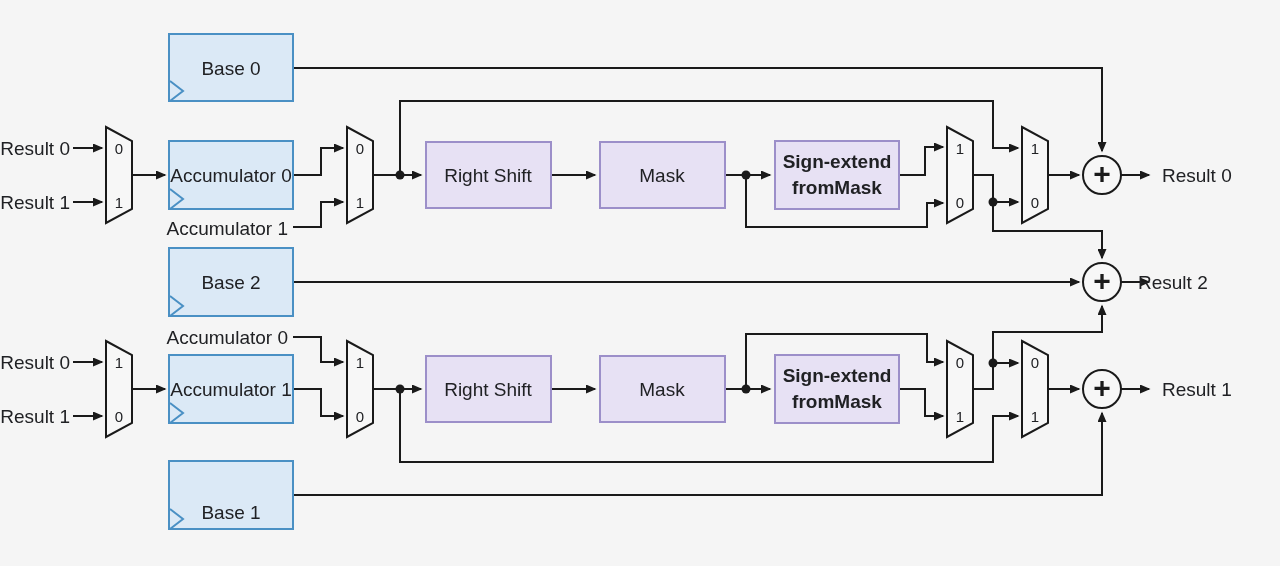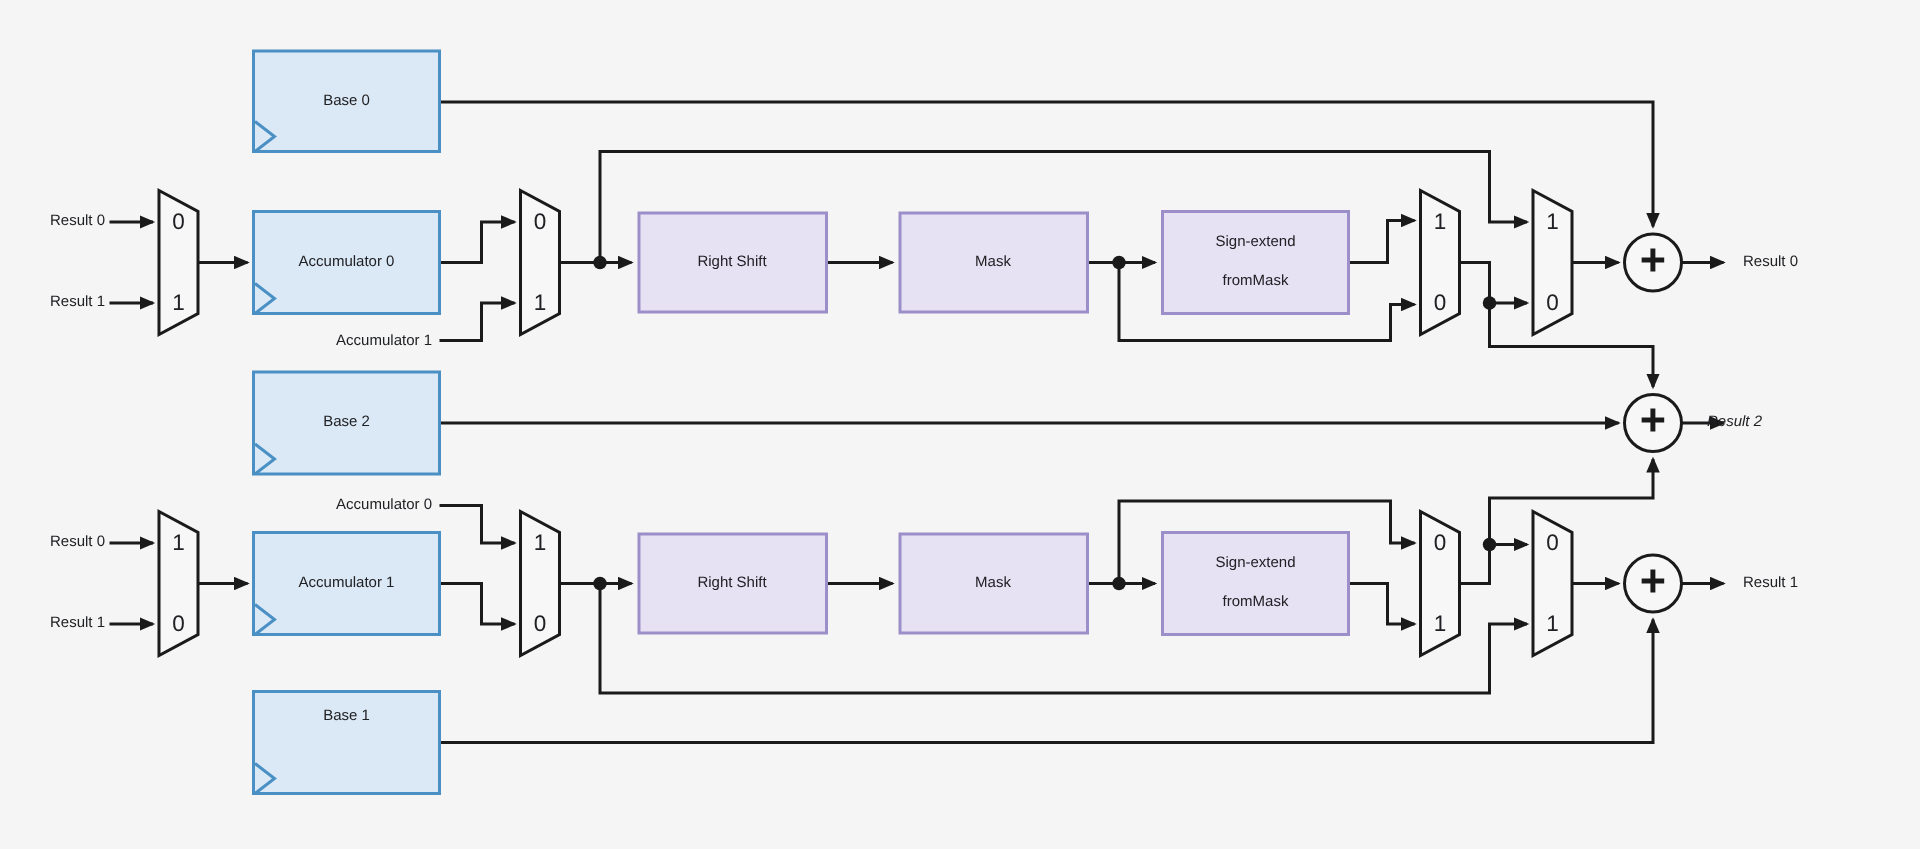--- a/index.html
+++ b/index.html
@@ -15,29 +15,29 @@
   .wire{stroke:var(--wire,#1a1a1a);stroke-width:2;fill:none;}
   .mux{stroke:var(--wire,#1a1a1a);stroke-width:2;fill:var(--mux-fill,#f7f7f7);}
   .dot{fill:var(--wire,#1a1a1a);}
   .adder{stroke:var(--wire,#1a1a1a);stroke-width:2;fill:var(--mux-fill,#f7f7f7);}
   .reg{fill:var(--register-fill,#dbe9f6);stroke:var(--register-stroke,#4a90c4);stroke-width:2;}
   .op{fill:var(--op-fill,#e7e1f4);stroke:var(--op-stroke,#9c8fc9);stroke-width:2;}
   .clk{stroke:var(--register-stroke,#4a90c4);stroke-width:2;fill:none;}
   .lbl{
     position:absolute;
     color:var(--text,#202124);
-    font-size:10px;
+    font-size:19px;
     white-space:nowrap;
     line-height:1;
   }
   .center{transform:translate(-50%,-50%);}
   .rightal{transform:translate(-100%,-50%);}
   .leftal{transform:translate(0,-50%);}
   .digit{font-size:15px;}
-  .two-line{text-align:center;line-height:26px;}
+  .two-line{text-align:center;line-height:26px;font-weight:bold;}
   .plus{
     font-size:30px;
     font-weight:bold;
     color:var(--wire,#1a1a1a);
   }
 </style>
 </head>
 <body>
 
 <div id="stage">
@@ -144,21 +144,21 @@
       <circle class="adder" cx="1102" cy="175" r="19"></circle>
       <circle class="adder" cx="1102" cy="282" r="19"></circle>
       <circle class="adder" cx="1102" cy="389" r="19"></circle>
     </g>
   </svg>
 
   <div class="lbl center" style="left:231px;top:68px;">Base 0</div>
   <div class="lbl center" style="left:231px;top:175px;">Accumulator 0</div>
   <div class="lbl center" style="left:231px;top:282px;text-align:right;">Base 2</div>
   <div class="lbl center" style="left:231px;top:389px;">Accumulator 1</div>
-  <div class="lbl center" style="left:231px;top:478px;">Base 1</div>
+  <div class="lbl center" style="left:231px;top:512px;">Base 1</div>
 
   <div class="lbl center" style="left:488px;top:175px;">Right Shift</div>
   <div class="lbl center" style="left:662px;top:175px;">Mask</div>
   <div class="lbl center two-line" style="left:837px;top:175px;">
     <div>Sign-extend</div>
     <div>fromMask</div>
   </div>
   <div class="lbl center" style="left:488px;top:389px;">Right Shift</div>
   <div class="lbl center" style="left:662px;top:389px;">Mask</div>
   <div class="lbl center two-line" style="left:837px;top:389px;">
@@ -168,21 +168,21 @@
 
   <div class="lbl rightal" style="left:70px;top:148px;">Result 0</div>
   <div class="lbl rightal" style="left:70px;top:202px;">Result 1</div>
   <div class="lbl rightal" style="left:70px;top:362px;">Result 0</div>
   <div class="lbl rightal" style="left:70px;top:416px;">Result 1</div>
 
   <div class="lbl rightal" style="left:288px;top:228px;">Accumulator 1</div>
   <div class="lbl rightal" style="left:288px;top:337px;">Accumulator 0</div>
 
   <div class="lbl leftal" style="left:1162px;top:175px;">Result 0</div>
-  <div class="lbl leftal" style="left:1138px;top:282px;font-style:italic;">Result 2</div>
+  <div class="lbl leftal" style="left:1138px;top:282px;">Result 2</div>
   <div class="lbl leftal" style="left:1162px;top:389px;">Result 1</div>
 
   <div class="lbl digit center" style="left:119px;top:148px;">0</div>
   <div class="lbl digit center" style="left:119px;top:202px;">1</div>
   <div class="lbl digit center" style="left:360px;top:148px;">0</div>
   <div class="lbl digit center" style="left:360px;top:202px;">1</div>
   <div class="lbl digit center" style="left:960px;top:148px;">1</div>
   <div class="lbl digit center" style="left:960px;top:202px;">0</div>
   <div class="lbl digit center" style="left:1035px;top:148px;">1</div>
   <div class="lbl digit center" style="left:1035px;top:202px;">0</div>

